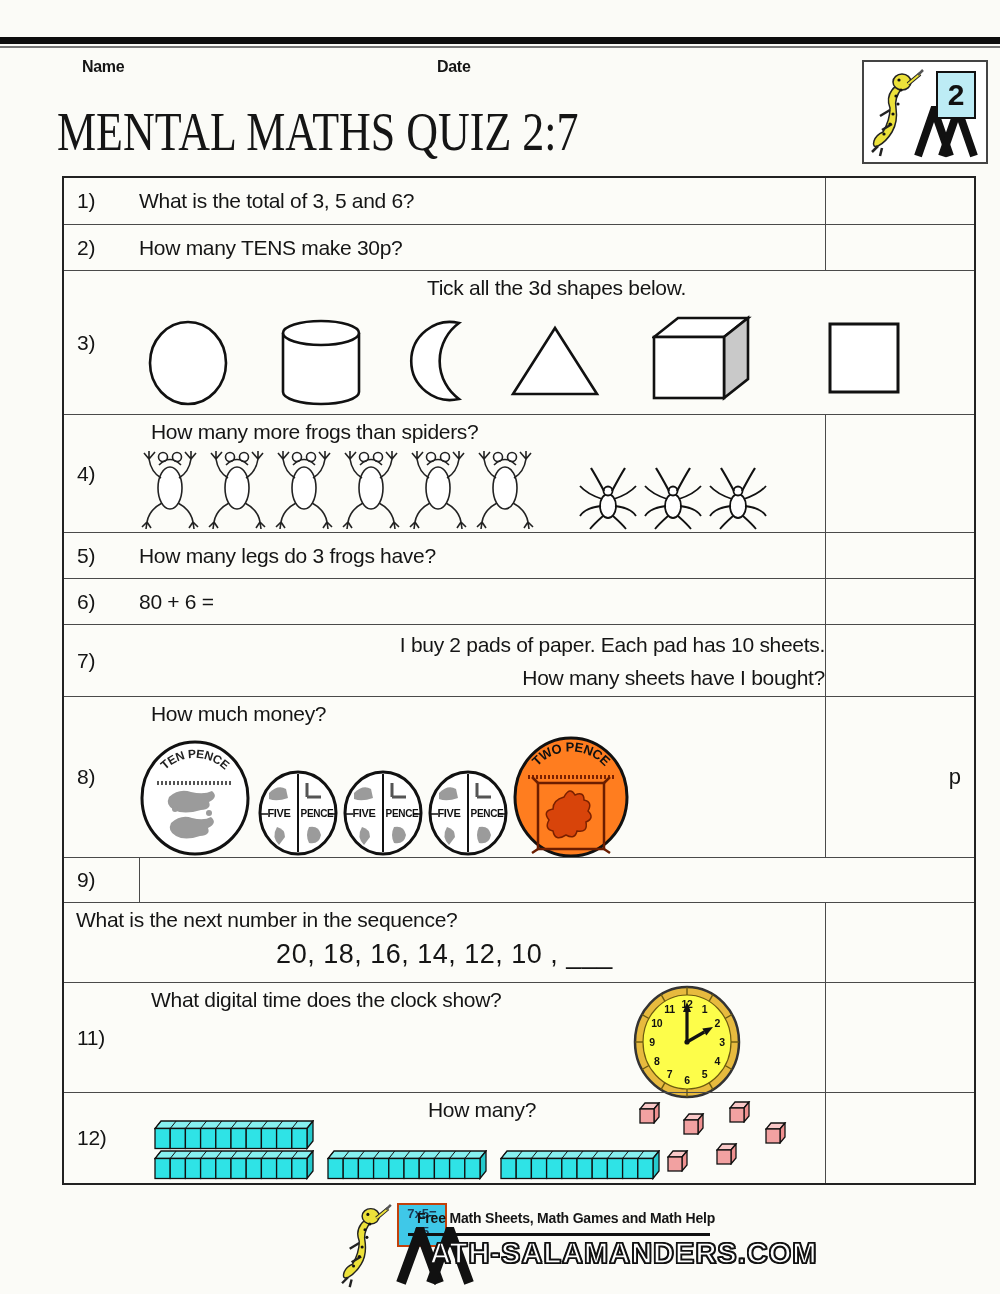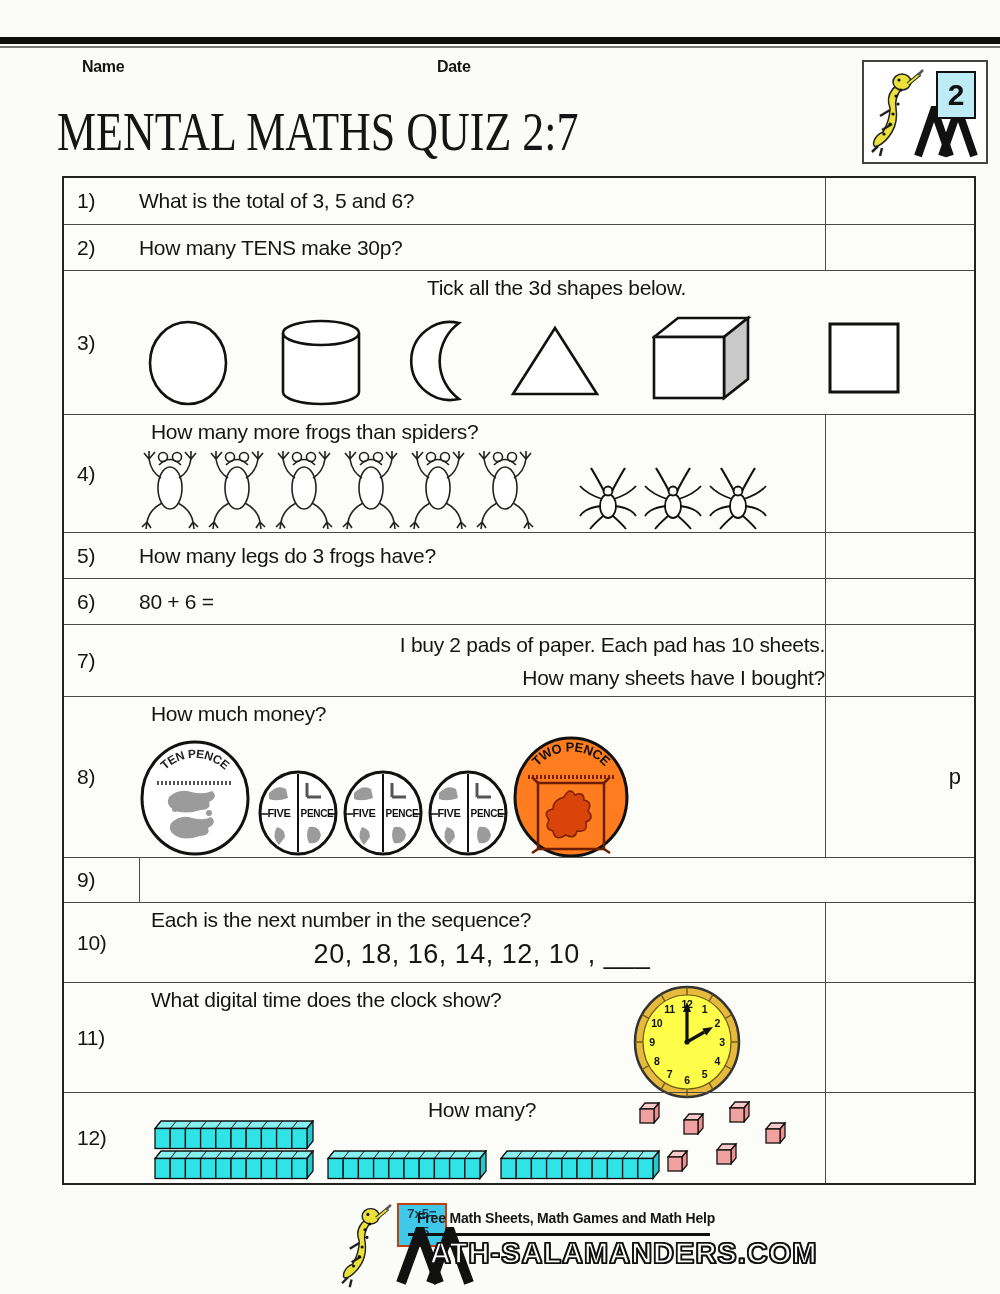--- a/index.html
+++ b/index.html
@@ -385,23 +385,22 @@
         <span class="p-suffix">p</span>
       </div>
     </div>
 
     <div class="row r9">
       <div class="qnum">9)</div>
       <div class="qanswer"></div>
     </div>
 
     <div class="row r10">
-      <div class="qnum">10)</div>
       <div class="qcontent">
-        <div class="hdr-left">Each is the next number in the sequence?</div>
+        <div class="hdr-left">What is the next number in the sequence?</div>
         <div class="seq">20, 18, 16, 14, 12, 10 , ___</div>
       </div>
       <div class="qanswer"></div>
     </div>
 
     <div class="row r11">
       <div class="qnum">11)</div>
       <div class="qcontent">
         <div class="hdr-left">What digital time does the clock show?</div>
         <span class="clock-wrap">

